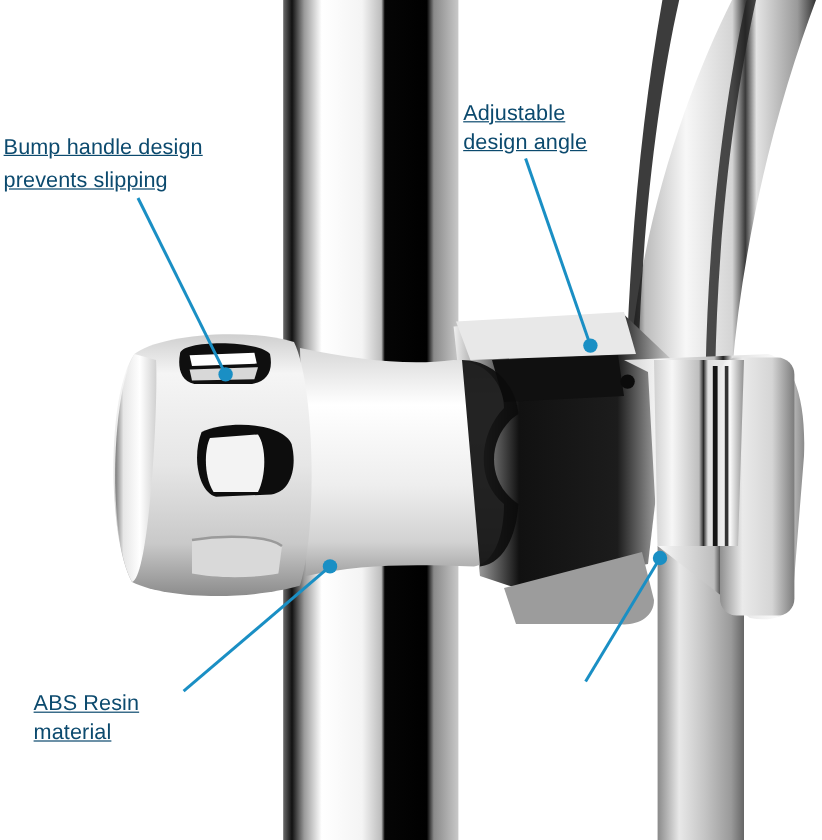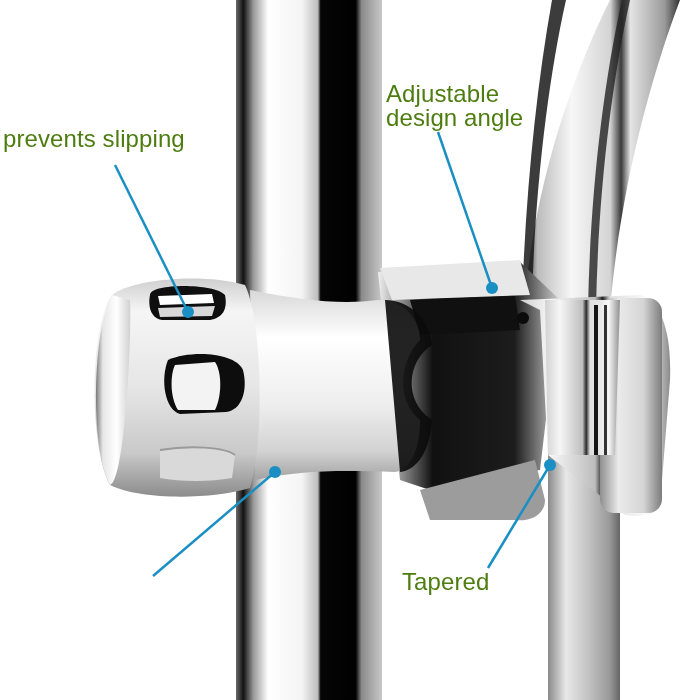--- a/index.html
+++ b/index.html
@@ -7,25 +7,26 @@
       position: relative;
       width: 685px;
       height: 700px;
       overflow: hidden;
       background: #ffffff;
       font-family: "Liberation Sans", "DejaVu Sans", sans-serif;
     }
     svg.art { position: absolute; left: 0; top: 0; }
     .label {
       position: absolute;
-      color: #4d7c0f;
-      font-size: 24px;
+      color: #0c4a6e;
+      font-size: 18px;
       line-height: 24px;
       white-space: nowrap;
       letter-spacing: 0.1px;
+      text-decoration: underline;
     }
     .label span { display: block; }
   </style>
 </head>
 <body>
 
 <div class="stage">
 
   <svg class="art" width="685" height="700" viewBox="0 0 685 700">
     <defs>
@@ -168,26 +169,30 @@
 
       <line x1="153" y1="576" x2="275" y2="472" stroke="#1a8fc4" stroke-width="2.5"></line>
       <circle cx="275" cy="472" r="6" fill="#1a8fc4"></circle>
 
       <line x1="488" y1="568" x2="550" y2="465" stroke="#1a8fc4" stroke-width="2.5"></line>
       <circle cx="550" cy="465" r="6" fill="#1a8fc4"></circle>
     </g>
   </svg>
 
   <div class="label" style="left:3px; top:110px;">
-    <span style="margin-top:17px;">prevents slipping</span>
+    <span>Bump handle design</span>
+    <span style="margin-top:4px;">prevents slipping</span>
   </div>
 
   <div class="label" style="left:386px; top:82px;">
     <span>Adjustable</span>
     <span>design angle</span>
   </div>
 
+  <div class="label" style="left:28px; top:574px;">
+    <span>ABS Resin</span>
+    <span>material</span>
+  </div>
 
   <div class="label" style="left:402px; top:570px;">
-    <span>Tapered</span>
   </div>
 
 </div>
 
 </body></html>

